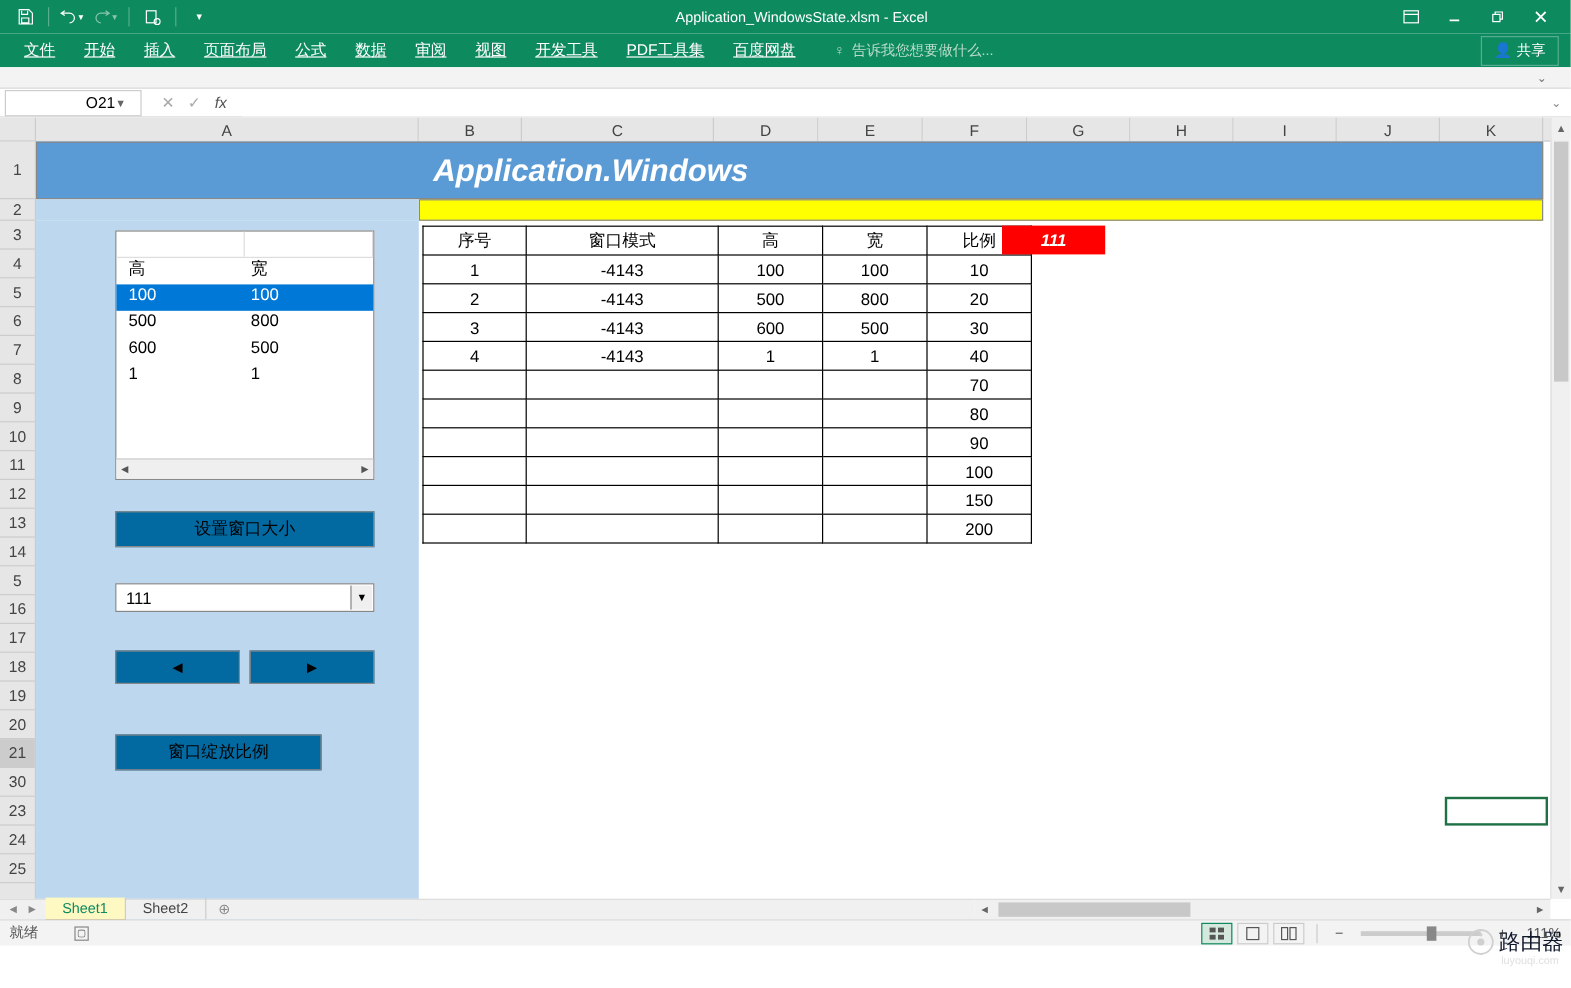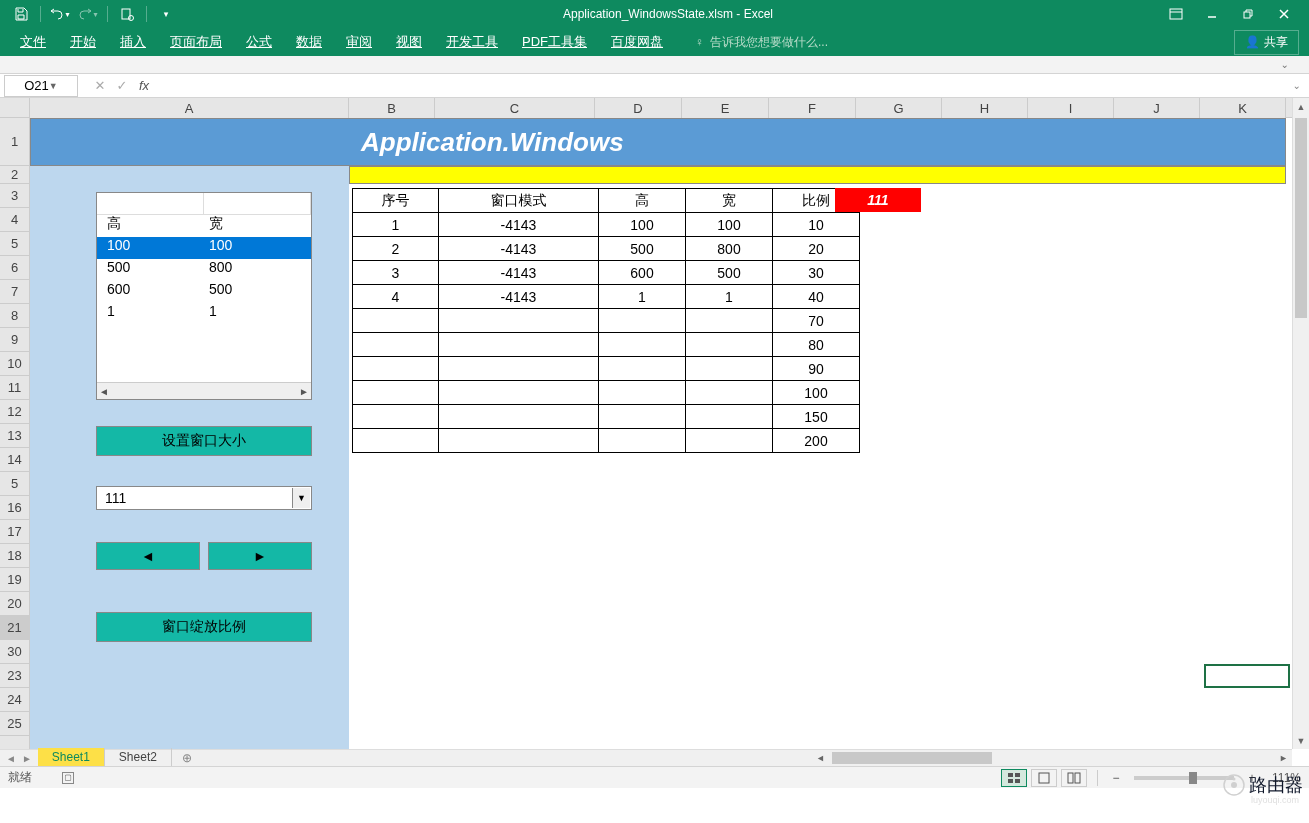--- a/index.html
+++ b/index.html
@@ -16,21 +16,21 @@
 
 .ribbon { background: #0e8a5f; height: 28px; display: flex; align-items: center; padding-left: 8px; color: #fff; font-size: 13px; }
 .ribbon-tab { padding: 5px 12px; cursor: pointer; }
 .tellme { margin-left: 20px; color: #b8dcc9; font-size: 12px; display: flex; align-items: center; gap: 6px; }
 .share-btn { margin-left: auto; margin-right: 10px; padding: 3px 10px; border: 1px solid rgba(255,255,255,0.3); font-size: 12px; display: flex; align-items: center; gap: 4px; cursor: pointer; }
 
 .collapse-bar { background: #f3f3f3; height: 18px; border-bottom: 1px solid #d4d4d4; display: flex; justify-content: flex-end; align-items: center; padding-right: 20px; }
 .collapse-bar span { color: #777; cursor: pointer; font-size: 10px; }
 
 .formula-bar { background: #fff; height: 24px; display: flex; align-items: center; border-bottom: 1px solid #d4d4d4; }
-.name-box { width: 74px; height: 22px; border: 1px solid #ccc; padding: 0 22px; display: flex; align-items: center; justify-content: center; font-size: 13px; margin: 0 4px; }
+.name-box { width: 114px; height: 22px; border: 1px solid #ccc; padding: 0 12px; display: flex; align-items: center; justify-content: flex-end; font-size: 13px; margin: 0 4px; }
 .name-box-dd { color: #666; font-size: 9px; }
 .fb-btns { display: flex; align-items: center; gap: 2px; padding: 0 8px; }
 .fb-btn { width: 20px; height: 20px; display: flex; align-items: center; justify-content: center; color: #aaa; cursor: pointer; font-size: 13px; }
 .fx-label { font-style: italic; font-size: 13px; color: #555; }
 .formula-input { flex: 1; height: 22px; border: none; outline: none; padding: 0 6px; font-size: 13px; }
 .fb-expand { color: #888; padding: 0 8px; font-size: 10px; cursor: pointer; }
 
 .grid-area { position: relative; height: 668px; overflow: hidden; background: #fff; }
 .col-headers { display: flex; position: absolute; top: 0; left: 0; right: 17px; height: 20px; background: #e6e6e6; border-bottom: 1px solid #ccc; }
 .corner { width: 30px; height: 20px; background: #e6e6e6; border-right: 1px solid #ccc; border-bottom: 1px solid #ccc; }
@@ -50,27 +50,27 @@
 
 .listbox { position: absolute; top: 74px; left: 66px; width: 216px; height: 208px; background: #fff; border: 1px solid #888; font-size: 14px; }
 .lb-header-empty { display: flex; height: 22px; border-bottom: 1px solid #ddd; }
 .lb-header-empty div { flex: 1; border-right: 1px solid #ddd; }
 .lb-row { display: flex; height: 22px; padding-left: 10px; }
 .lb-row.sel { background: #0078d7; color: #fff; }
 .lb-col { flex: 1; }
 .lb-scroll { position: absolute; bottom: 0; left: 0; right: 0; height: 17px; background: #efefef; border-top: 1px solid #ccc; display: flex; justify-content: space-between; padding: 0 2px; align-items: center; }
 .lb-scroll span { font-size: 10px; color: #555; }
 
-.form-btn { position: absolute; background: #14b8a6; border: 1px solid #888; font-size: 14px; display: flex; align-items: center; justify-content: center; cursor: pointer; }
+.form-btn { position: absolute; background: #0369a1; border: 1px solid #888; font-size: 14px; display: flex; align-items: center; justify-content: center; cursor: pointer; }
 .btn1 { top: 308px; left: 66px; width: 216px; height: 30px; }
 .combo { position: absolute; top: 368px; left: 66px; width: 216px; height: 24px; background: #fff; border: 1px solid #888; display: flex; align-items: center; padding-left: 8px; font-size: 14px; }
 .combo-dd { position: absolute; right: 1px; top: 1px; bottom: 1px; width: 18px; background: #efefef; border-left: 1px solid #888; display: flex; align-items: center; justify-content: center; font-size: 9px; }
 .spin-l { top: 424px; left: 66px; width: 104px; height: 28px; }
 .spin-r { top: 424px; left: 178px; width: 104px; height: 28px; }
-.btn2 { top: 494px; left: 66px; width: 216px; height: 30px; }
+.btn2 { top: 494px; left: 66px; width: 172px; height: 30px; }
 
 .data-table { position: absolute; top: 70px; left: 322px; }
 .data-table table { border-collapse: collapse; }
 .data-table th, .data-table td { border: 1px solid #000; height: 24px; font-size: 14px; text-align: center; font-weight: normal; }
 .data-table th { background: #fff; }
 .c-seq { width: 86px; } .c-mode { width: 160px; } .c-h { width: 87px; } .c-w { width: 87px; } .c-r { width: 87px; }
 
 .red-badge { position: absolute; top: 70px; left: 805px; width: 86px; height: 24px; background: #ff0000; color: #fff; font-style: italic; font-weight: bold; display: flex; align-items: center; justify-content: center; font-size: 14px; }
 
 .sel-cell { position: absolute; border: 2px solid #1e7145; pointer-events: none; }
@@ -79,21 +79,21 @@
 .vscroll-thumb { position: absolute; top: 20px; left: 2px; right: 2px; height: 200px; background: #c8c8c8; }
 .vscroll-btn { position: absolute; left: 0; right: 0; height: 17px; display: flex; align-items: center; justify-content: center; font-size: 9px; color: #666; background: #f0f0f0; }
 .hscroll { position: absolute; bottom: 0; right: 17px; width: 480px; height: 17px; background: #f0f0f0; border-top: 1px solid #ddd; }
 .hscroll-thumb { position: absolute; top: 2px; bottom: 2px; left: 20px; width: 160px; background: #c8c8c8; }
 .hscroll-btn { position: absolute; top: 0; bottom: 0; width: 17px; display: flex; align-items: center; justify-content: center; font-size: 9px; color: #666; }
 
 .sheet-tabs { position: absolute; bottom: 0; left: 0; right: 497px; height: 17px; background: #f0f0f0; border-top: 1px solid #ddd; display: flex; align-items: center; font-size: 12px; }
 .tab-nav { display: flex; padding: 0 6px; gap: 6px; color: #888; }
 .tab-nav span { cursor: pointer; font-size: 10px; }
 .sheet-tab { padding: 2px 14px; border-right: 1px solid #ccc; cursor: pointer; color: #444; }
-.sheet-tab.active { background: #fde047; border-bottom: 2px solid #a16207; color: #0e8a5f; text-align: right; }
+.sheet-tab.active { background: #fef9c3; border-bottom: 2px solid #a16207; color: #0e8a5f; text-align: right; }
 .add-sheet { padding: 0 10px; color: #888; cursor: pointer; }
 
 .statusbar { background: #f3f3f3; height: 22px; border-top: 1px solid #d4d4d4; display: flex; align-items: center; font-size: 12px; color: #555; padding: 0 8px; }
 .sb-left { display: flex; align-items: center; gap: 30px; }
 .sb-right { margin-left: auto; display: flex; align-items: center; gap: 4px; }
 .view-btn { width: 26px; height: 18px; border: 1px solid #ccc; display: flex; align-items: center; justify-content: center; cursor: pointer; }
 .view-btn.active { background: #d4e8dd; border-color: #0e8a5f; }
 .zoom-slider { width: 100px; height: 4px; background: #ccc; position: relative; margin: 0 6px; }
 .zoom-slider-thumb { position: absolute; top: -4px; left: 55px; width: 8px; height: 12px; background: #888; }
 .zoom-btn { width: 16px; text-align: center; cursor: pointer; }

